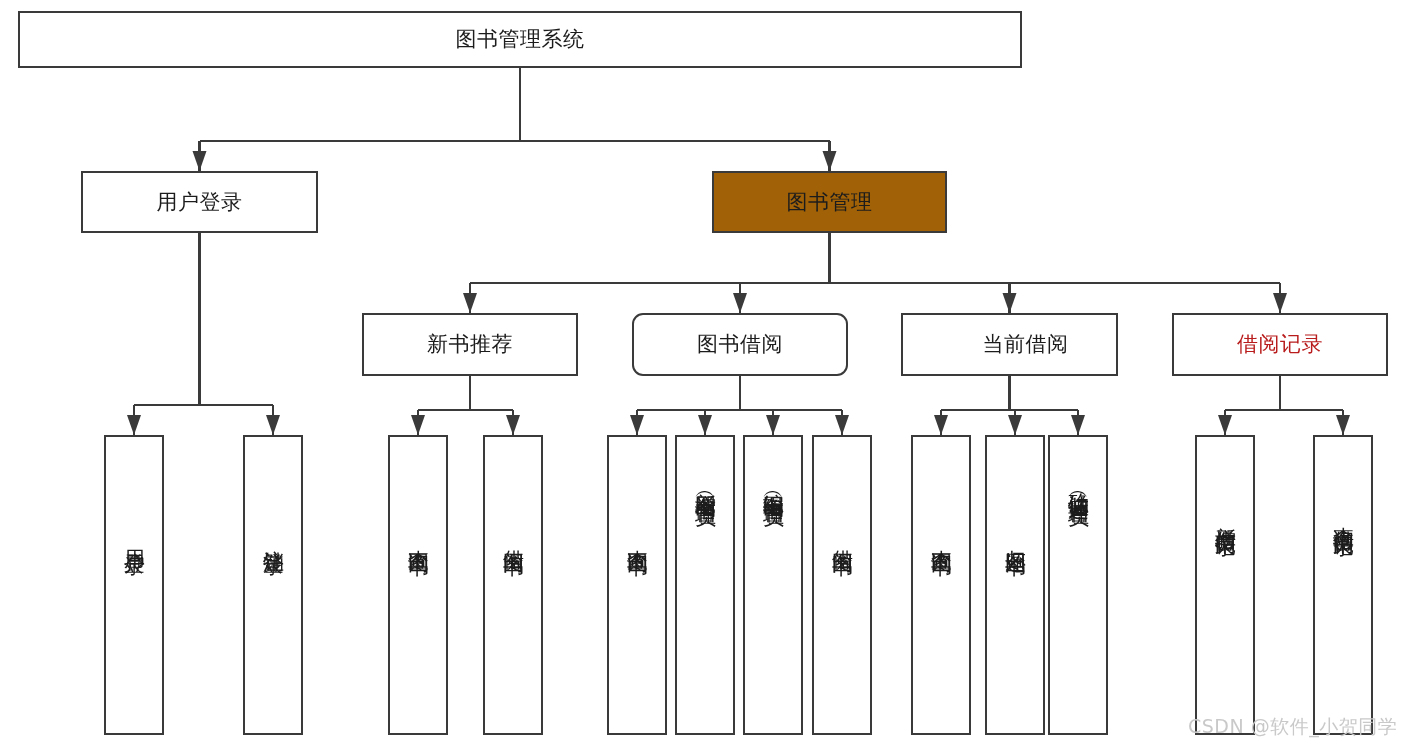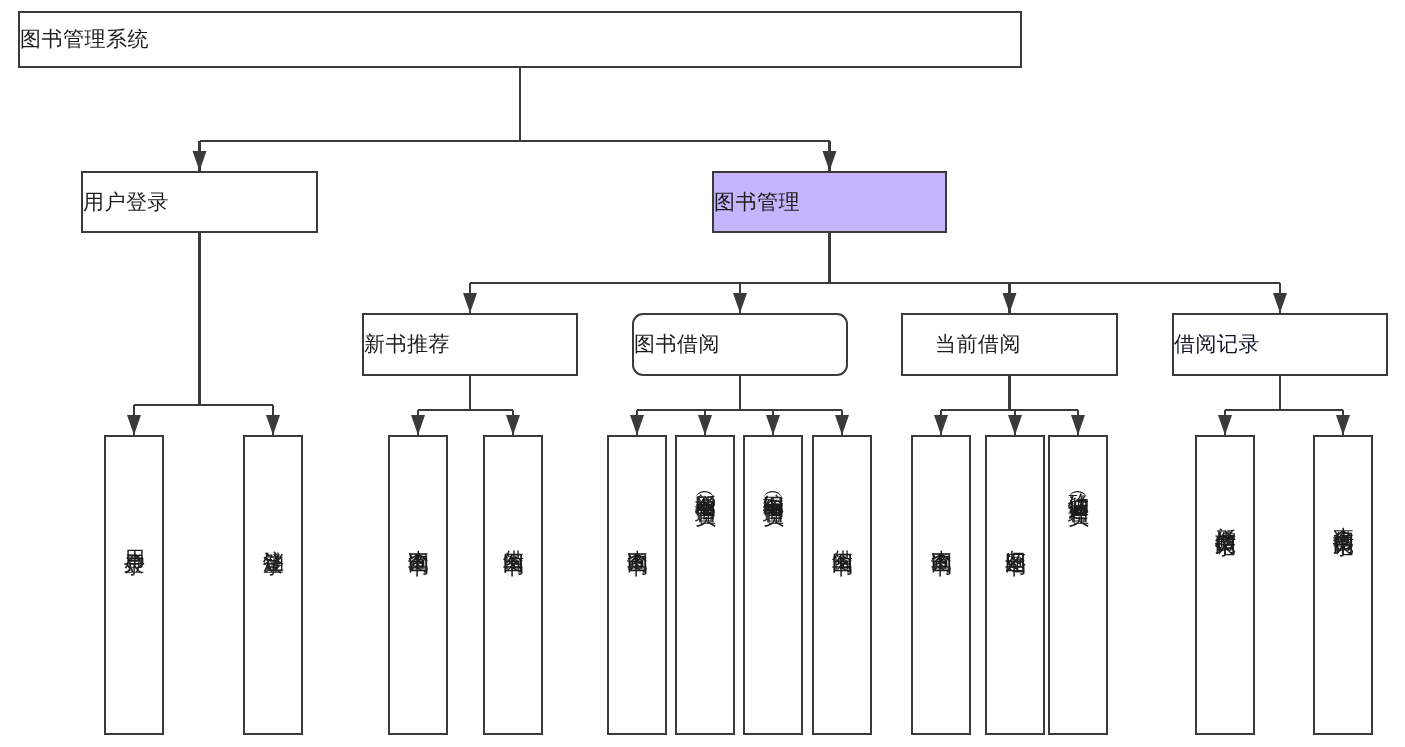--- a/index.html
+++ b/index.html
@@ -24,20 +24,21 @@
     width: 1405px;
     height: 747px;
   }
   .node {
     position: absolute;
     box-sizing: border-box;
     background: #ffffff;
     border: 2px solid #3a3a3a;
     display: flex;
     align-items: center;
+    justify-content: center;
     overflow: hidden;
   }
   .node .label {
     color: #1c1c1c;
     font-size: 21px;
     line-height: 1.18;
     white-space: nowrap;
     letter-spacing: 0.5px;
   }
   
@@ -121,34 +122,34 @@
       <line x1="1343" y1="410" x2="1343" y2="435" stroke="#3a3a3a" stroke-width="2.5" shape-rendering="crispEdges"></line>
       <polygon points="1336,415 1350,415 1343,435" fill="#3a3a3a"></polygon>
     </svg>
   <div id="nodes">
       <div class="node" style="left: 18px; top: 11px; width: 1004px; height: 57px; border-color: rgb(58, 58, 58); background: rgb(255, 255, 255);">
         <span class="label" style="color: rgb(28, 28, 28);">图书管理系统</span>
       </div>
       <div class="node" style="left: 81px; top: 171px; width: 237px; height: 62px; border-color: rgb(58, 58, 58); background: rgb(255, 255, 255);">
         <span class="label" style="color: rgb(28, 28, 28);">用户登录</span>
       </div>
-      <div class="node" style="left: 712px; top: 171px; width: 235px; height: 62px; border-color: rgb(58, 58, 58); background: #c4b5fd;">
+      <div class="node" style="left: 712px; top: 171px; width: 235px; height: 62px; border-color: rgb(58, 58, 58); background: #a16207;">
         <span class="label" style="color: rgb(28, 28, 28);">图书管理</span>
       </div>
       <div class="node" style="left: 362px; top: 313px; width: 216px; height: 63px; border-color: rgb(58, 58, 58); background: rgb(255, 255, 255);">
         <span class="label" style="color: rgb(28, 28, 28); font-family: Liberation Serif, serif;">新书推荐</span>
       </div>
       <div class="node" style="left: 632px; top: 313px; width: 216px; height: 63px; border-color: rgb(58, 58, 58); background: rgb(255, 255, 255); border-radius: 11px;">
         <span class="label" style="color: rgb(28, 28, 28);">图书借阅</span>
       </div>
       <div class="node" style="left: 901px; top: 313px; width: 217px; height: 63px; border-color: rgb(58, 58, 58); background: rgb(255, 255, 255);">
         <span class="label" style="color: rgb(28, 28, 28); margin-left: 32px;">当前借阅</span>
       </div>
       <div class="node" style="left: 1172px; top: 313px; width: 216px; height: 63px; border-color: rgb(58, 58, 58); background: rgb(255, 255, 255);">
-        <span class="label" style="color: #0f172a;">借阅记录</span>
+        <span class="label" style="color: #b91c1c;">借阅记录</span>
       </div>
       <div class="node vertical" style="left: 104px; top: 435px; width: 60px; height: 300px; border-color: rgb(58, 58, 58); background: rgb(255, 255, 255); padding-top: 96px;">
         <span class="label" style="color: rgb(28, 28, 28);">用户登录</span>
       </div>
       <div class="node vertical" style="left: 243px; top: 435px; width: 60px; height: 300px; border-color: rgb(58, 58, 58); background: rgb(255, 255, 255); padding-top: 96px;">
         <span class="label" style="color: rgb(28, 28, 28);">注销登录</span>
       </div>
       <div class="node vertical" style="left: 388px; top: 435px; width: 60px; height: 300px; border-color: rgb(58, 58, 58); background: rgb(255, 255, 255); padding-top: 96px;">
         <span class="label" style="color: rgb(28, 28, 28);">查询图书</span>
       </div>
@@ -176,13 +177,14 @@
       <div class="node vertical" style="left: 1048px; top: 435px; width: 60px; height: 300px; border-color: rgb(58, 58, 58); background: rgb(255, 255, 255); padding-top: 39px;">
         <span class="label" style="color: rgb(28, 28, 28);">确认归还（管理员）</span>
       </div>
       <div class="node vertical" style="left: 1195px; top: 435px; width: 60px; height: 300px; border-color: rgb(58, 58, 58); background: rgb(255, 255, 255); padding-top: 73px;">
         <span class="label" style="color: rgb(28, 28, 28);">新增借阅记录</span>
       </div>
       <div class="node vertical" style="left: 1313px; top: 435px; width: 60px; height: 300px; border-color: rgb(58, 58, 58); background: rgb(255, 255, 255); padding-top: 73px;">
         <span class="label" style="color: rgb(28, 28, 28);">查询借阅记录</span>
       </div>
     </div>
+  <div class="watermark" style="left: 1188px; top: 714px; color: rgb(201, 201, 201);">CSDN @软件_小贺同学</div>
 </div>
 
 </body></html>

